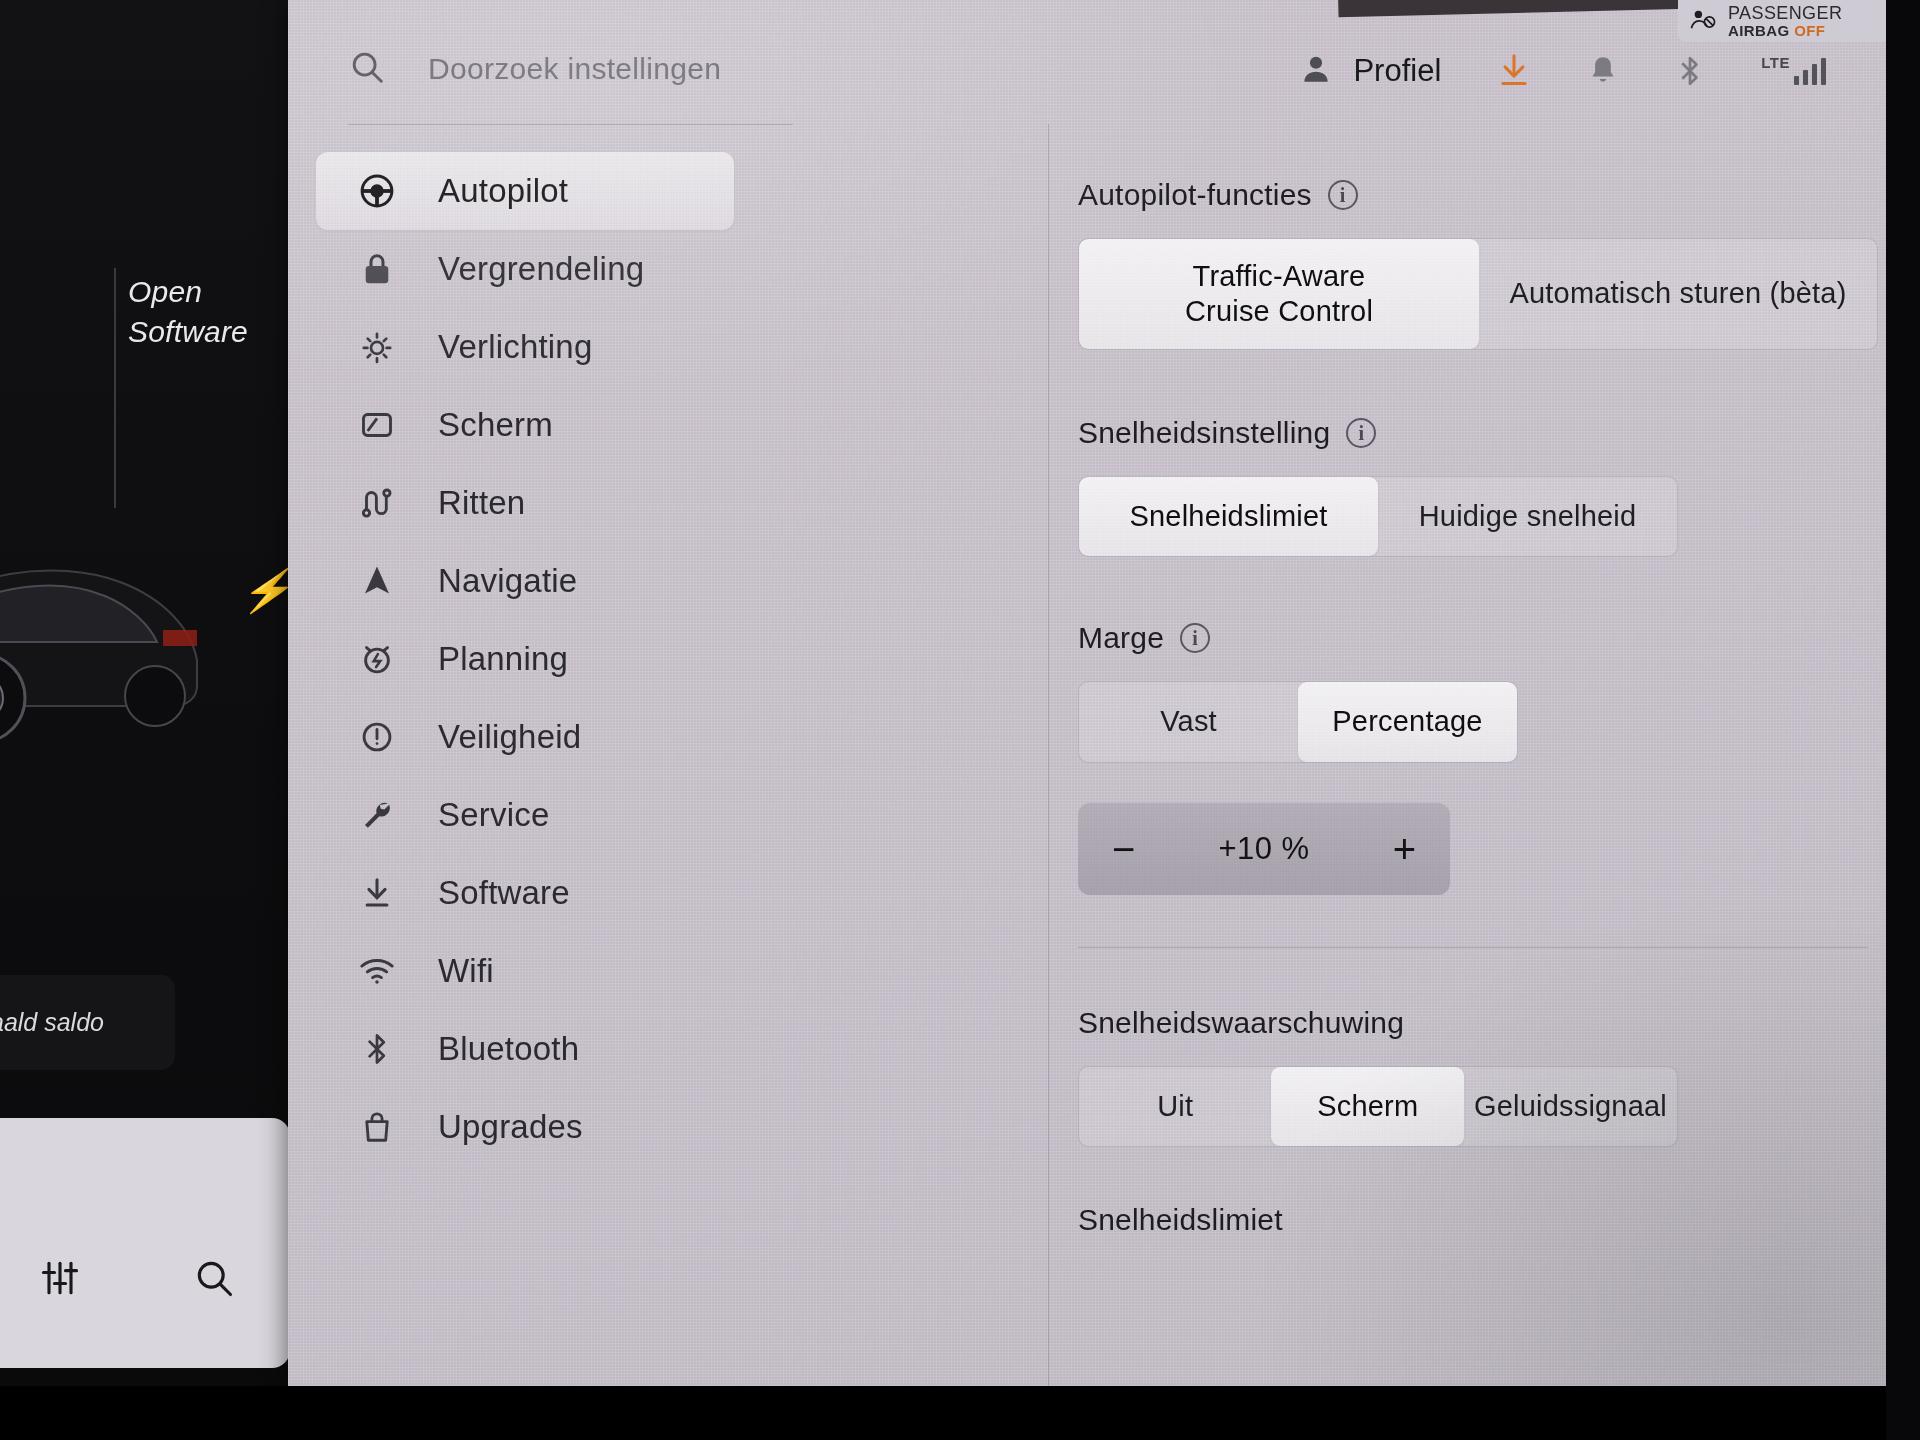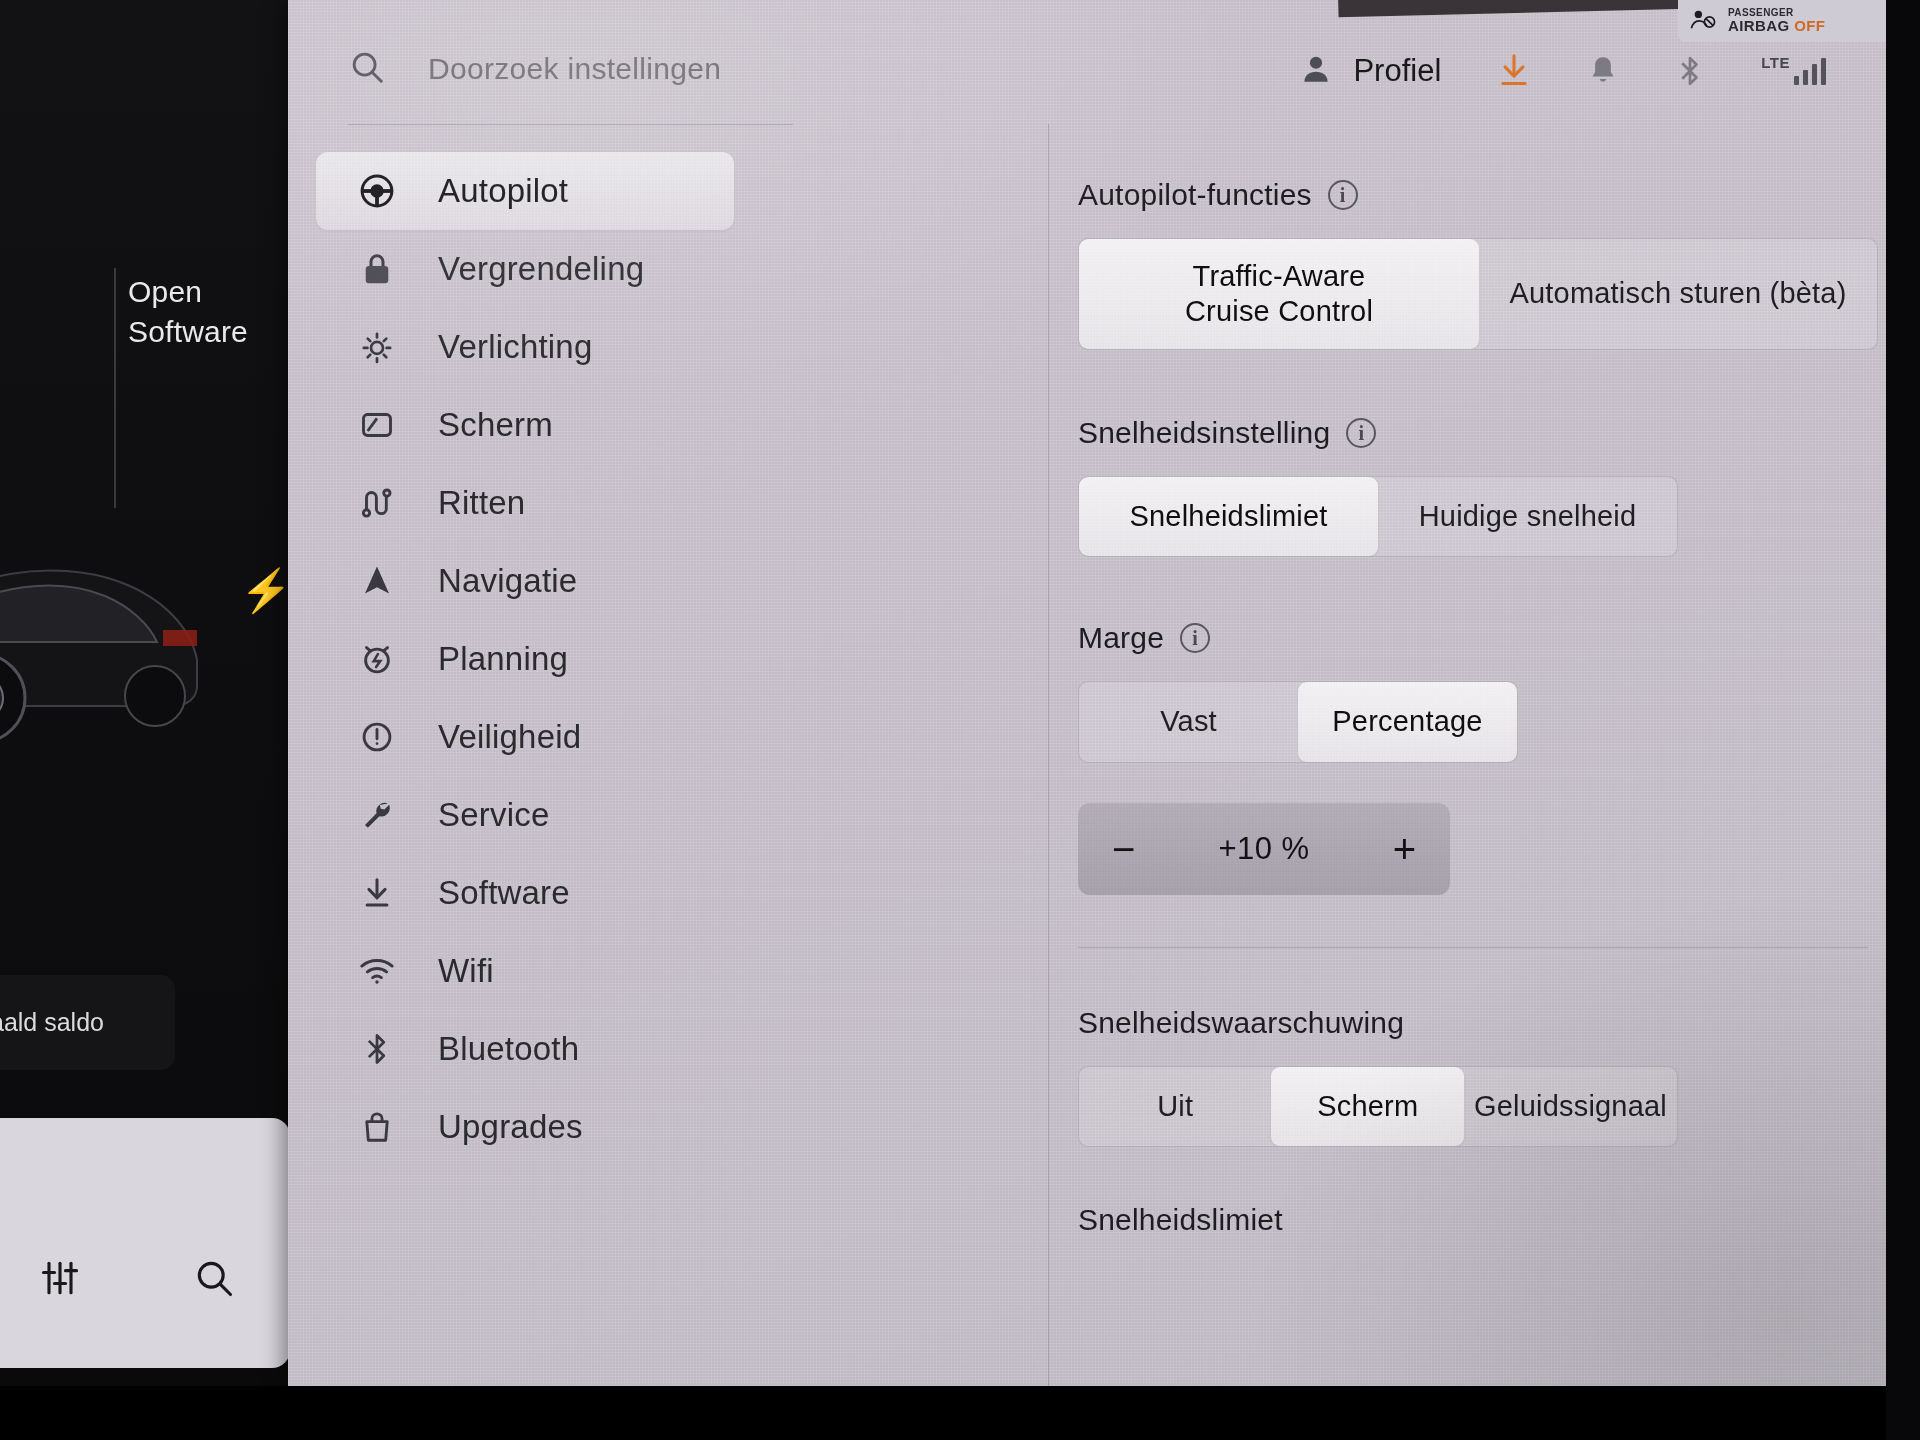--- a/index.html
+++ b/index.html
@@ -15,20 +15,21 @@
     background: #050505;
     overflow: hidden;
   }
 
   
   #home-layer {
     position: absolute;
     left: 0; top: 0; width: 420px; height: 1432px;
     background: #0a0a0b;
     overflow: hidden;
+    font-style: italic;
   }
   #road-bg {
     position: absolute; left: 0; top: 0; width: 420px; height: 1432px;
     background: linear-gradient(180deg,#121214 0%, #0d0d0f 55%, #0a0a0b 100%);
   }
   #trunk-label {
     position: absolute; left: 128px; top: 272px;
     color: #e9e9ec; font-size: 30px; line-height: 40px; font-weight: 500;
     letter-spacing: .2px;
   }
@@ -189,21 +190,21 @@
   }
 
   
   #airbag-badge {
     position: absolute; right: 0; top: 0;
     width: 242px; height: 42px;
     background: #cfcbd4; border-radius: 0 0 0 8px;
     display: flex; align-items: center; gap: 10px; padding: 0 10px;
   }
   #airbag-text { line-height: 1.05; }
-  #airbag-l1 { font-size: 10px; color: #2b2a2e; font-weight: 700; letter-spacing: .4px; }
+  #airbag-l1 { font-size: 18px; color: #2b2a2e; font-weight: 400; letter-spacing: .4px; }
   #airbag-l2 { font-size: 15px; color: #2b2a2e; font-weight: 600; letter-spacing: .4px; }
   #airbag-off { color: #cf6a23; font-weight: 700; }
 
   
   #bezel-bottom {
     position: absolute; left: 0; bottom: 0; width: 1920px; height: 54px;
     background: #000;
   }
   #bezel-right {
     position: absolute; right: 0; top: 0; width: 34px; height: 1440px;

